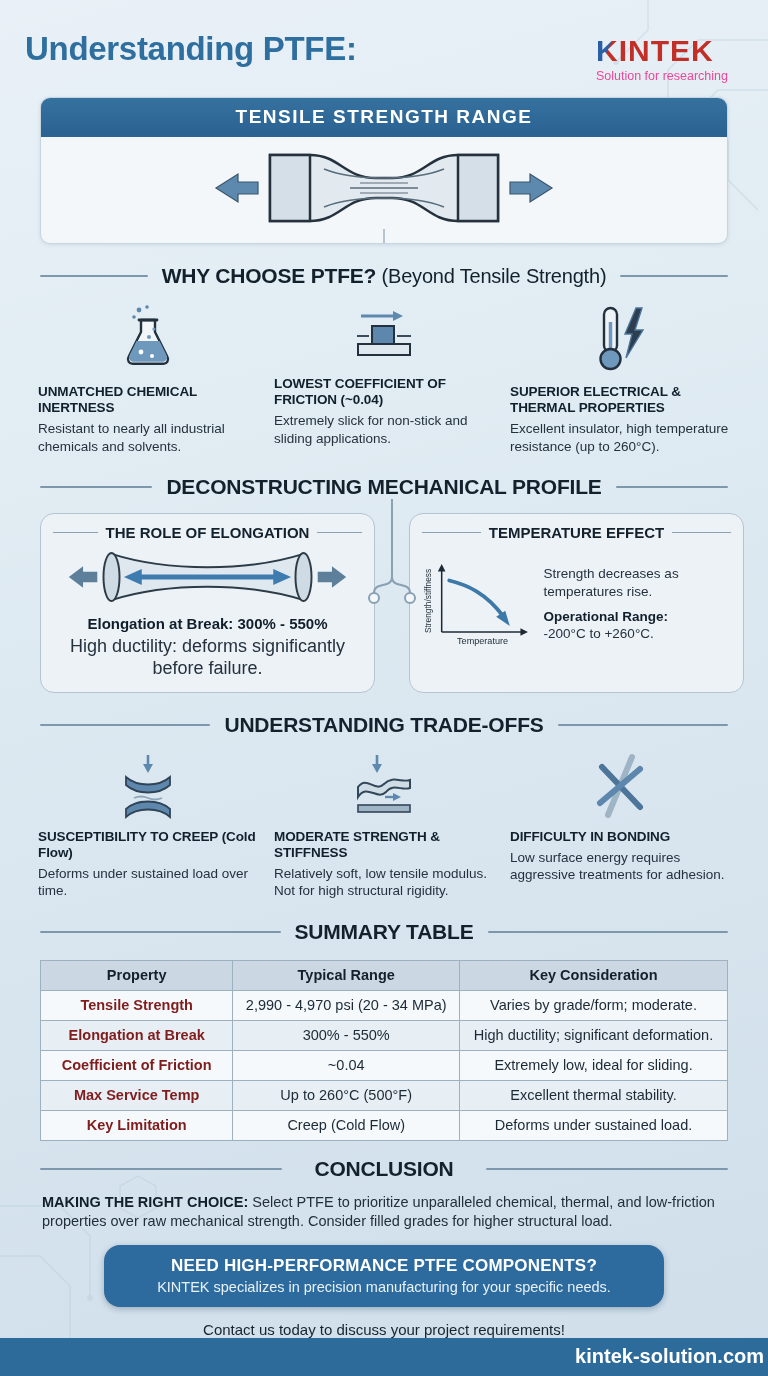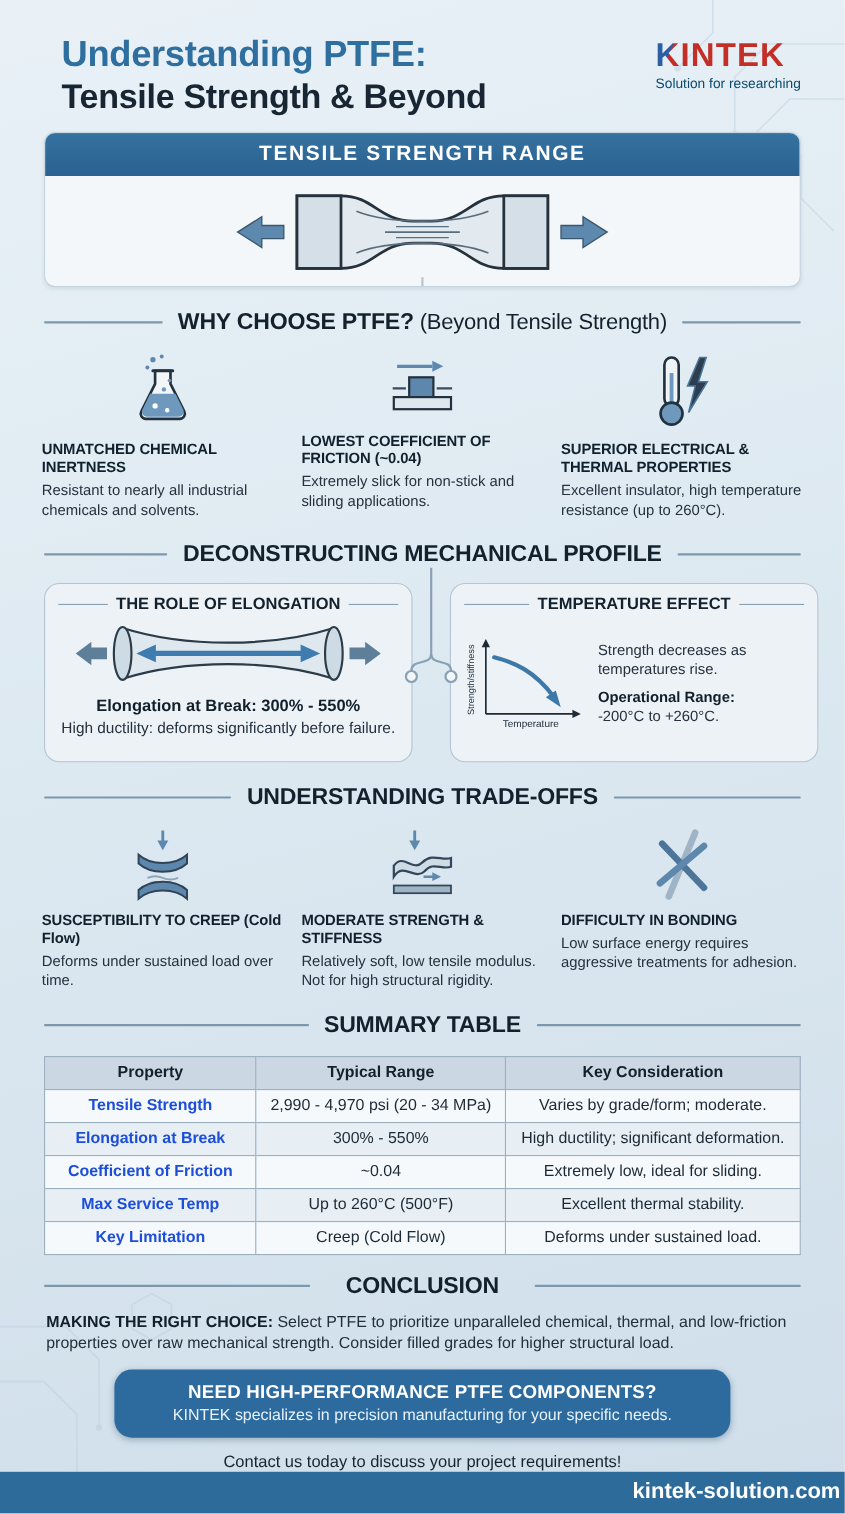--- a/index.html
+++ b/index.html
@@ -9,28 +9,28 @@
     font-family:"Liberation Sans", sans-serif;
     color:#1c2a36;
     background:linear-gradient(165deg,#e9f1f7 0%,#dde9f1 45%,#cfdeea 100%);
     display:flex; flex-direction:column; position:relative;
   }
   .deco { position:absolute; opacity:.45; pointer-events:none; }
   .deco-tr { top:0; right:0; }
   .deco-bl { bottom:30px; left:0; }
 
   
-  .header { display:flex; justify-content:space-between; align-items:flex-start; padding:30px 40px 8px 56px; position:relative; z-index:1;}
+  .header { display:flex; justify-content:space-between; align-items:flex-start; padding:30px 40px 8px 25px; position:relative; z-index:1;}
   .title-line1 { font-size:33px; font-weight:bold; color:#2e6f9f; letter-spacing:-.3px;}
   .title-line2 { font-size:31px; font-weight:bold; color:#182633; letter-spacing:-.3px; margin-top:2px;}
   .logo { text-align:left; margin-top:6px; }
   .logo-brand { font-size:30px; font-weight:bold; letter-spacing:1px;
     background:linear-gradient(115deg,#2a5ea5 0%,#2a5ea5 12%,#c22f27 13%,#c22f27 100%);
     -webkit-background-clip:text; background-clip:text; color:transparent; line-height:1;}
-  .logo-tagline { font-size:12.5px; color:#0c4a6e; margin-top:3px; }
+  .logo-tagline { font-size:12.5px; color:#ec4899; margin-top:3px; }
 
   
   .card { margin:6px 40px 0 40px; background:#f3f7fa; border:1px solid #c7d5e0; border-radius:10px; overflow:hidden;
     box-shadow:0 1px 4px rgba(40,70,100,.12); position:relative; z-index:1;}
   .card-head { background:linear-gradient(180deg,#35719f,#2a6292); color:#fff; text-align:center;
     font-size:19px; font-weight:bold; letter-spacing:1.5px; padding:8px 0 9px 0; }
   .specimen-wrap { display:flex; flex-direction:column; align-items:center; padding-top:10px; }
   .connector-v { width:2px; height:22px; background:#b8c5d0; }
   .slider-row { display:flex; align-items:center; gap:14px; padding:0 22px; margin-top:-2px; }
   .slider-label { text-align:center; line-height:1.15; white-space:nowrap; }
@@ -58,31 +58,31 @@
   .feat-text { font-size:13.5px; color:#25323e; line-height:1.28; margin-top:4px; }
 
   
   .panels { display:grid; grid-template-columns:1fr 1fr; gap:34px; margin:4px 24px 0 40px; position:relative; z-index:1;}
   .panels-connector { position:absolute; left:50%; top:-14px; transform:translateX(-50%); width:60px; height:120px; pointer-events:none;}
   .panel { border:1.5px solid #b5c4d1; border-radius:14px; background:#edf2f7; padding:10px 12px 12px 12px; }
   .panel-head { display:flex; align-items:center; gap:8px; margin-bottom:4px; }
   .mini-rule { flex:1; height:1.5px; background:#8aa1b4; }
   .panel-title { font-size:15px; font-weight:bold; color:#13212d; white-space:nowrap; }
   .elong-stat { text-align:center; font-size:15px; font-weight:bold; color:#101f2b; margin-top:2px;}
-  .elong-body { text-align:center; font-size:14px; color:#25323e; line-height:1.25; margin-top:3px;}
+  .elong-body { text-align:center; font-size:18px; color:#25323e; line-height:1.25; margin-top:3px;}
   .temp-flex { display:flex; align-items:center; gap:8px; }
   .temp-notes { font-size:13.5px; line-height:1.28; color:#25323e; }
   .temp-notes .b { font-weight:bold; color:#101f2b; }
 
   
   .table-wrap { margin:6px 40px 0 40px; position:relative; z-index:1;}
   table { width:100%; border-collapse:collapse; font-size:14.5px; }
   th,td { border:1px solid #9db0c0; padding:6.5px 10px; text-align:center; }
   thead th { background:#cbd7e2; font-weight:bold; color:#13212d; }
-  tbody td:first-child { font-weight:bold; color:#1d4ed8; }
+  tbody td:first-child { font-weight:bold; color:#7f1d1d; }
   tbody tr:nth-child(odd){ background:#f5f9fb; }
   tbody tr:nth-child(even){ background:#e7eef4; }
 
   
   .conclusion { margin:2px 42px 0 42px; font-size:14.5px; line-height:1.32; color:#22303c; position:relative; z-index:1;}
   .conclusion b { color:#101f2b; }
   .cta { margin:14px auto 0 auto; width:560px; background:linear-gradient(180deg,#316f A3,#2a6496); background:#2d6b9e;
     border-radius:16px; text-align:center; padding:11px 20px 12px 20px; box-shadow:0 2px 6px rgba(20,50,80,.3); position:relative; z-index:1;}
   .cta-headline { color:#fff; font-weight:bold; font-size:17px; letter-spacing:.2px; }
   .cta-subline { color:#e8f1f8; font-size:14.5px; margin-top:3px; }
@@ -121,21 +121,20 @@
   </g>
   <g fill="#b9cedd">
       <circle cx="90" cy="152" r="3"></circle>
       <circle cx="70" cy="198" r="3"></circle>
     </g>
 </svg>
 
 <div class="header">
   <div>
     <div class="title-line1">Understanding PTFE:</div>
-    <div class="title-line2">Tensile Strength &amp; Beyond</div>
   </div>
   <div class="logo">
     <div class="logo-brand">KINTEK</div>
     <div class="logo-tagline">Solution for researching</div>
   </div>
 </div>
 
 <div class="card">
   <div class="card-head">TENSILE STRENGTH RANGE</div>
 

